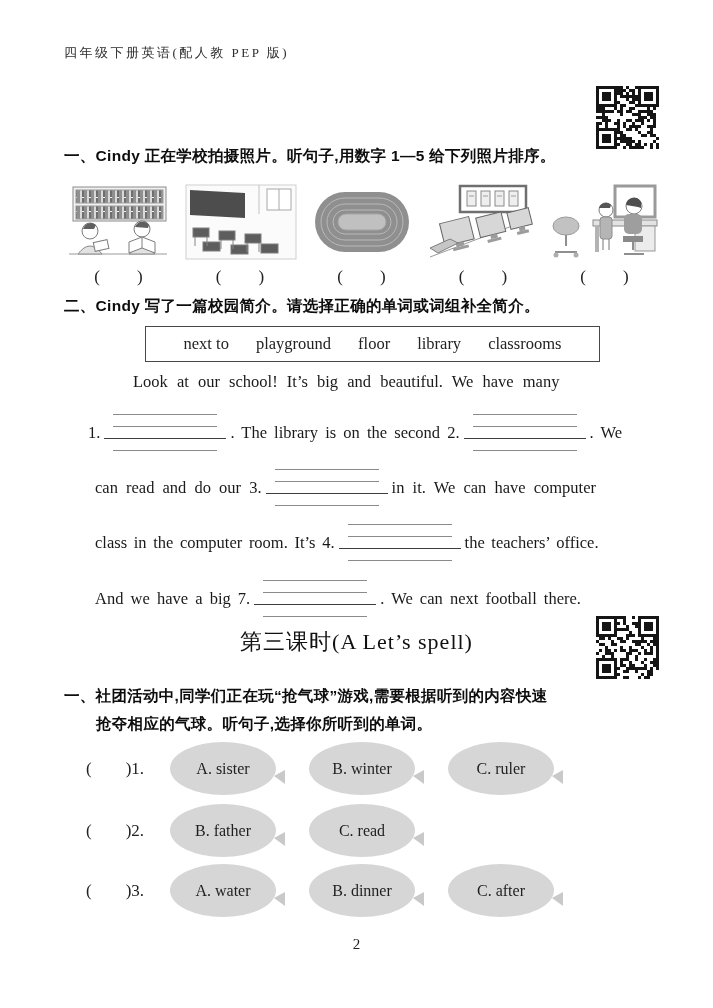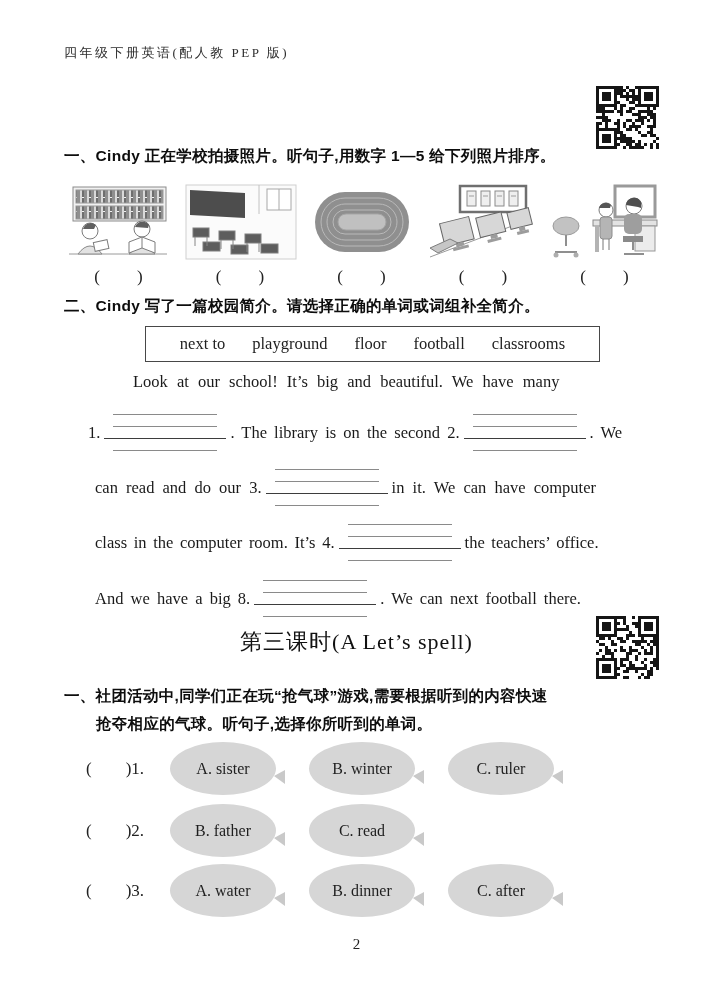--- a/index.html
+++ b/index.html
@@ -464,37 +464,37 @@
       <div class="ans-slot">(　　)</div>
     </div>
   </div>
 
   <div class="sec-head sh2">二、Cindy 写了一篇校园简介。请选择正确的单词或词组补全简介。</div>
 
   <div class="word-box">
     <span>next to</span>
     <span>playground</span>
     <span>floor</span>
-    <span>football</span>
+    <span>library</span>
     <span>classrooms</span>
   </div>
 
   <div class="passage">
     <div class="p-line pl1"><span>Look at our school! It’s big and beautiful. We have many</span></div>
     <div class="p-line pl2">
       <span>1.</span><span class="blank"><i class="g1"></i><i class="g2"></i><i class="g3"></i><i class="g4"></i></span><span>. The library is on the second 2.</span><span class="blank"><i class="g1"></i><i class="g2"></i><i class="g3"></i><i class="g4"></i></span><span>. We</span>
     </div>
     <div class="p-line pl3">
       <span>can read and do our 3.</span><span class="blank"><i class="g1"></i><i class="g2"></i><i class="g3"></i><i class="g4"></i></span><span>in it. We can have computer</span>
     </div>
     <div class="p-line pl4">
       <span>class in the computer room. It’s 4.</span><span class="blank"><i class="g1"></i><i class="g2"></i><i class="g3"></i><i class="g4"></i></span><span>the teachers’ office.</span>
     </div>
     <div class="p-line pl5">
-      <span>And we have a big 8.</span><span class="blank"><i class="g1"></i><i class="g2"></i><i class="g3"></i><i class="g4"></i></span><span>. We can next football there.</span>
+      <span>And we have a big 7.</span><span class="blank"><i class="g1"></i><i class="g2"></i><i class="g3"></i><i class="g4"></i></span><span>. We can next football there.</span>
     </div>
   </div>
 
   <div class="lesson-title t2">第三课时(A Let’s spell)</div>
   <div class="qr qr2">
       <i style="left:0px;top:0px"></i>
       <i style="left:3px;top:0px"></i>
       <i style="left:6px;top:0px"></i>
       <i style="left:9px;top:0px"></i>
       <i style="left:12px;top:0px"></i>

